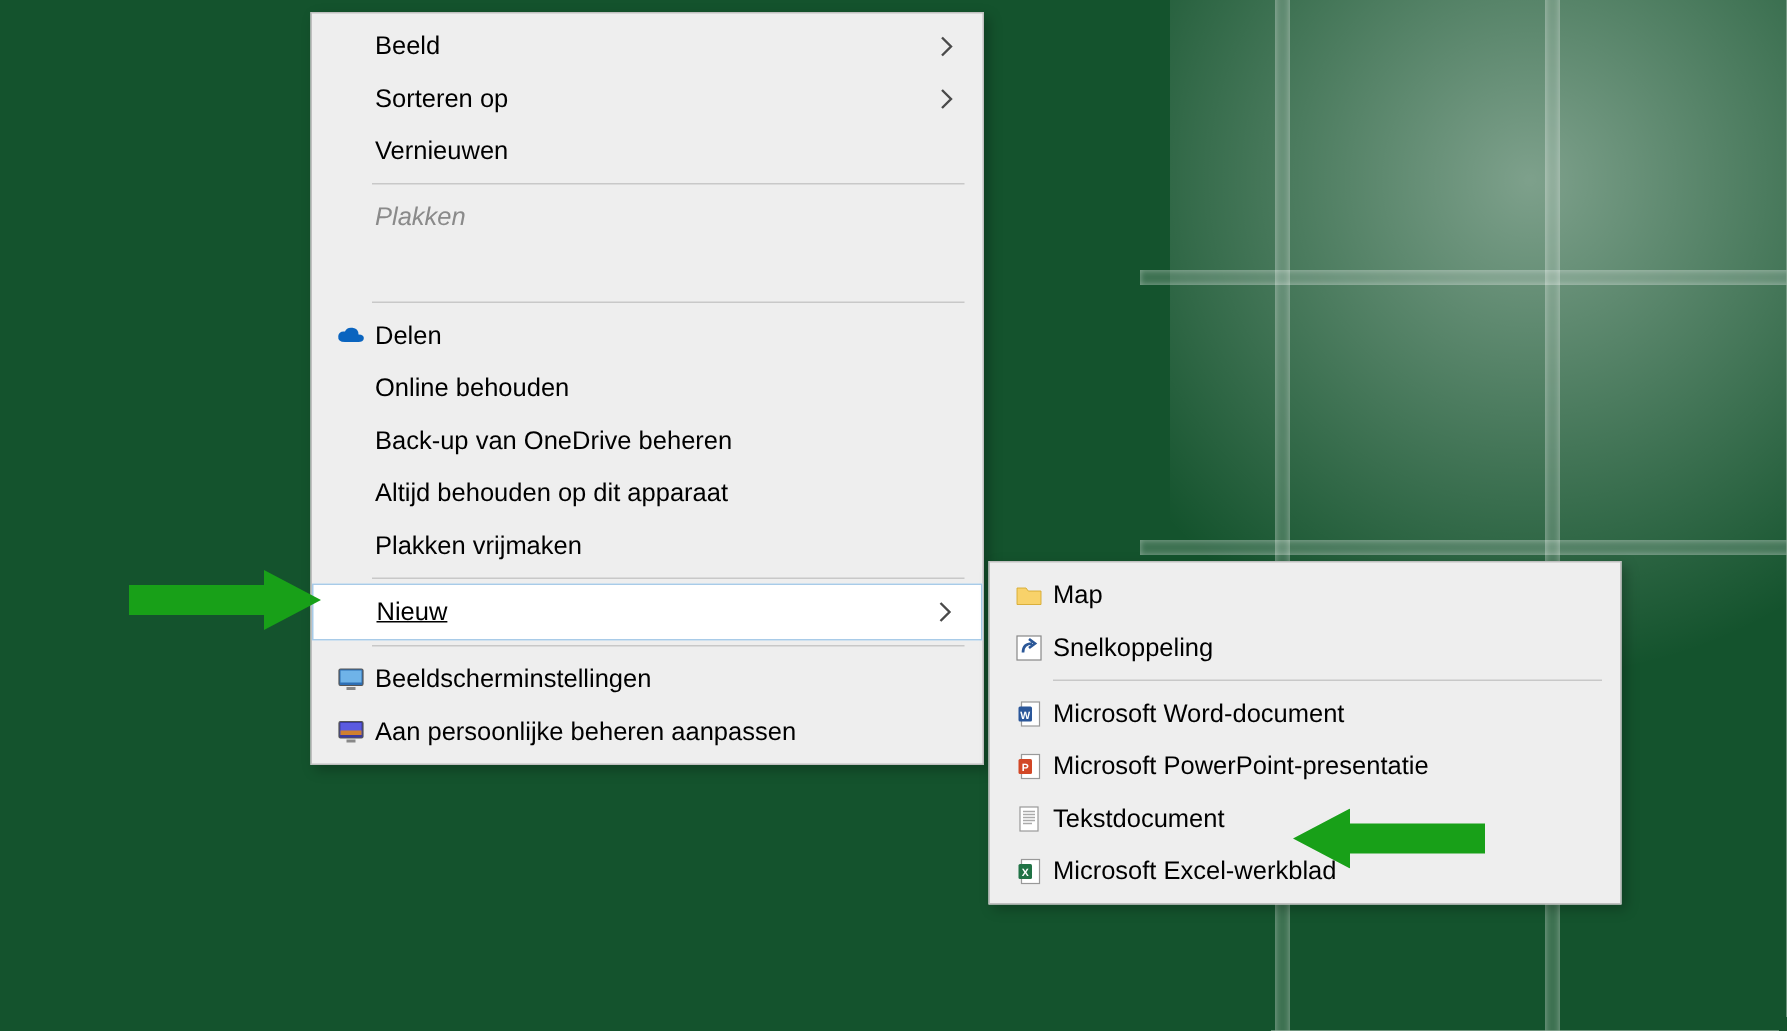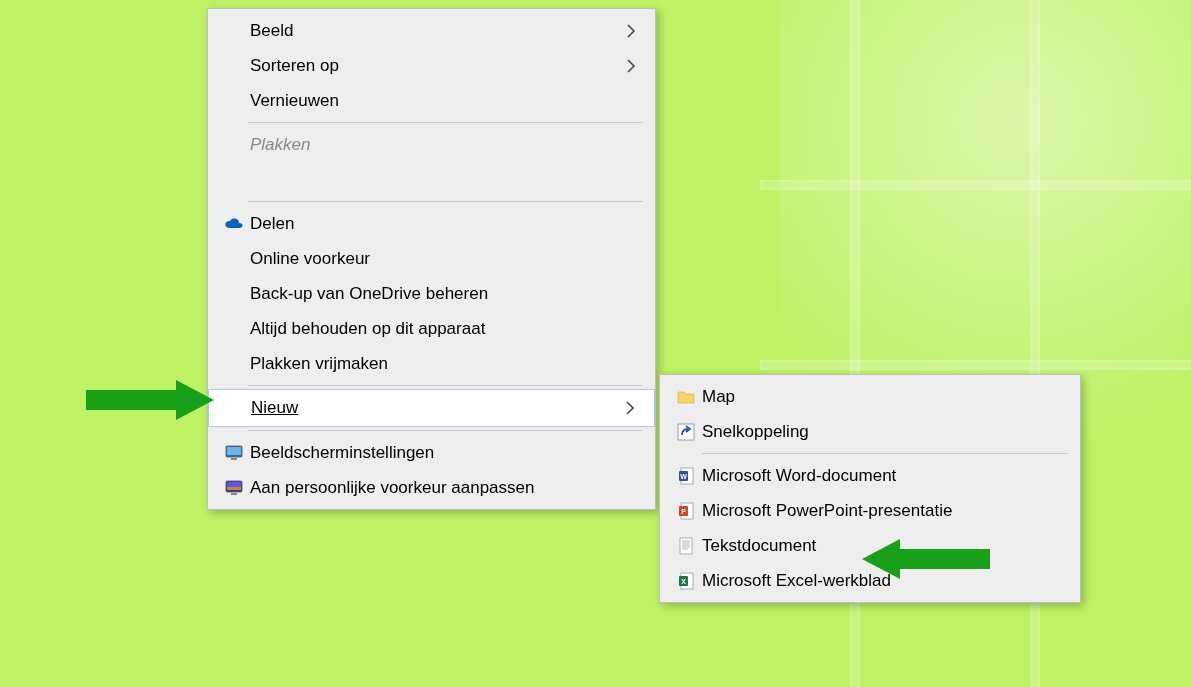--- a/index.html
+++ b/index.html
@@ -9,21 +9,21 @@
     height: 687px;
     overflow: hidden;
     font-family: "Segoe UI", Arial, sans-serif;
     font-size: 17px;
     color: #000;
   }
   .desktop {
     position: relative;
     width: 1191px;
     height: 687px;
-    background: #bef264;
+    background: #14532d;
   }
   
   .beam {
     position: absolute;
     background: rgba(255,255,255,0.18);
     box-shadow: inset 0 0 4px rgba(255,255,255,0.4);
   }
   .beam.v1 { left: 850px; top: -40px; width: 10px; height: 760px; }
   .beam.v2 { left: 1030px; top: -40px; width: 10px; height: 760px; }
   .beam.h1 { left: 760px; top: 180px; width: 440px; height: 10px; }
@@ -162,21 +162,21 @@
       <span class="icon">
         <svg width="20" height="14" viewBox="0 0 20 14">
             <path d="M6 11 Q1 11 1.5 7 Q2 3.5 6 4 Q7 1 11 1.5 Q15 2 15 6 Q19 6 18.5 9 Q18 11 15 11 Z" fill="#0a64bf"></path>
           </svg>
       </span>
       <span class="label">Delen</span>
     </div>
 
     <div class="item">
       <span class="icon"></span>
-      <span class="label">Online voorkeur</span>
+      <span class="label">Online behouden</span>
     </div>
 
     <div class="item">
       <span class="icon"></span>
       <span class="label">Back-up van OneDrive beheren</span>
     </div>
 
     <div class="item">
       <span class="icon"></span>
       <span class="label">Altijd behouden op dit apparaat</span>
@@ -214,21 +214,21 @@
 
     <div class="item">
       <span class="icon">
         <svg width="20" height="16" viewBox="0 0 20 16">
           <rect x="2" y="1" width="16" height="11" rx="1" fill="#3a3a9e" stroke="#555" stroke-width="0.8"></rect>
           <rect x="3" y="2" width="14" height="8" fill="#5a5ae0"></rect>
           <rect x="3" y="7" width="14" height="3" fill="#d08030"></rect>
           <rect x="7" y="13" width="6" height="2" fill="#888"></rect>
         </svg>
       </span>
-      <span class="label">Aan persoonlijke voorkeur aanpassen</span>
+      <span class="label">Aan persoonlijke beheren aanpassen</span>
     </div>
 
   </div>
 
   <div class="ctxmenu sub-menu">
 
     <div class="item">
       <span class="icon">
         <svg width="18" height="16" viewBox="0 0 18 16">
           <path d="M1 3 h6 l1.5 2 H17 v9 H1 Z" fill="#f8d26a" stroke="#d6a92f" stroke-width="0.6"></path>

